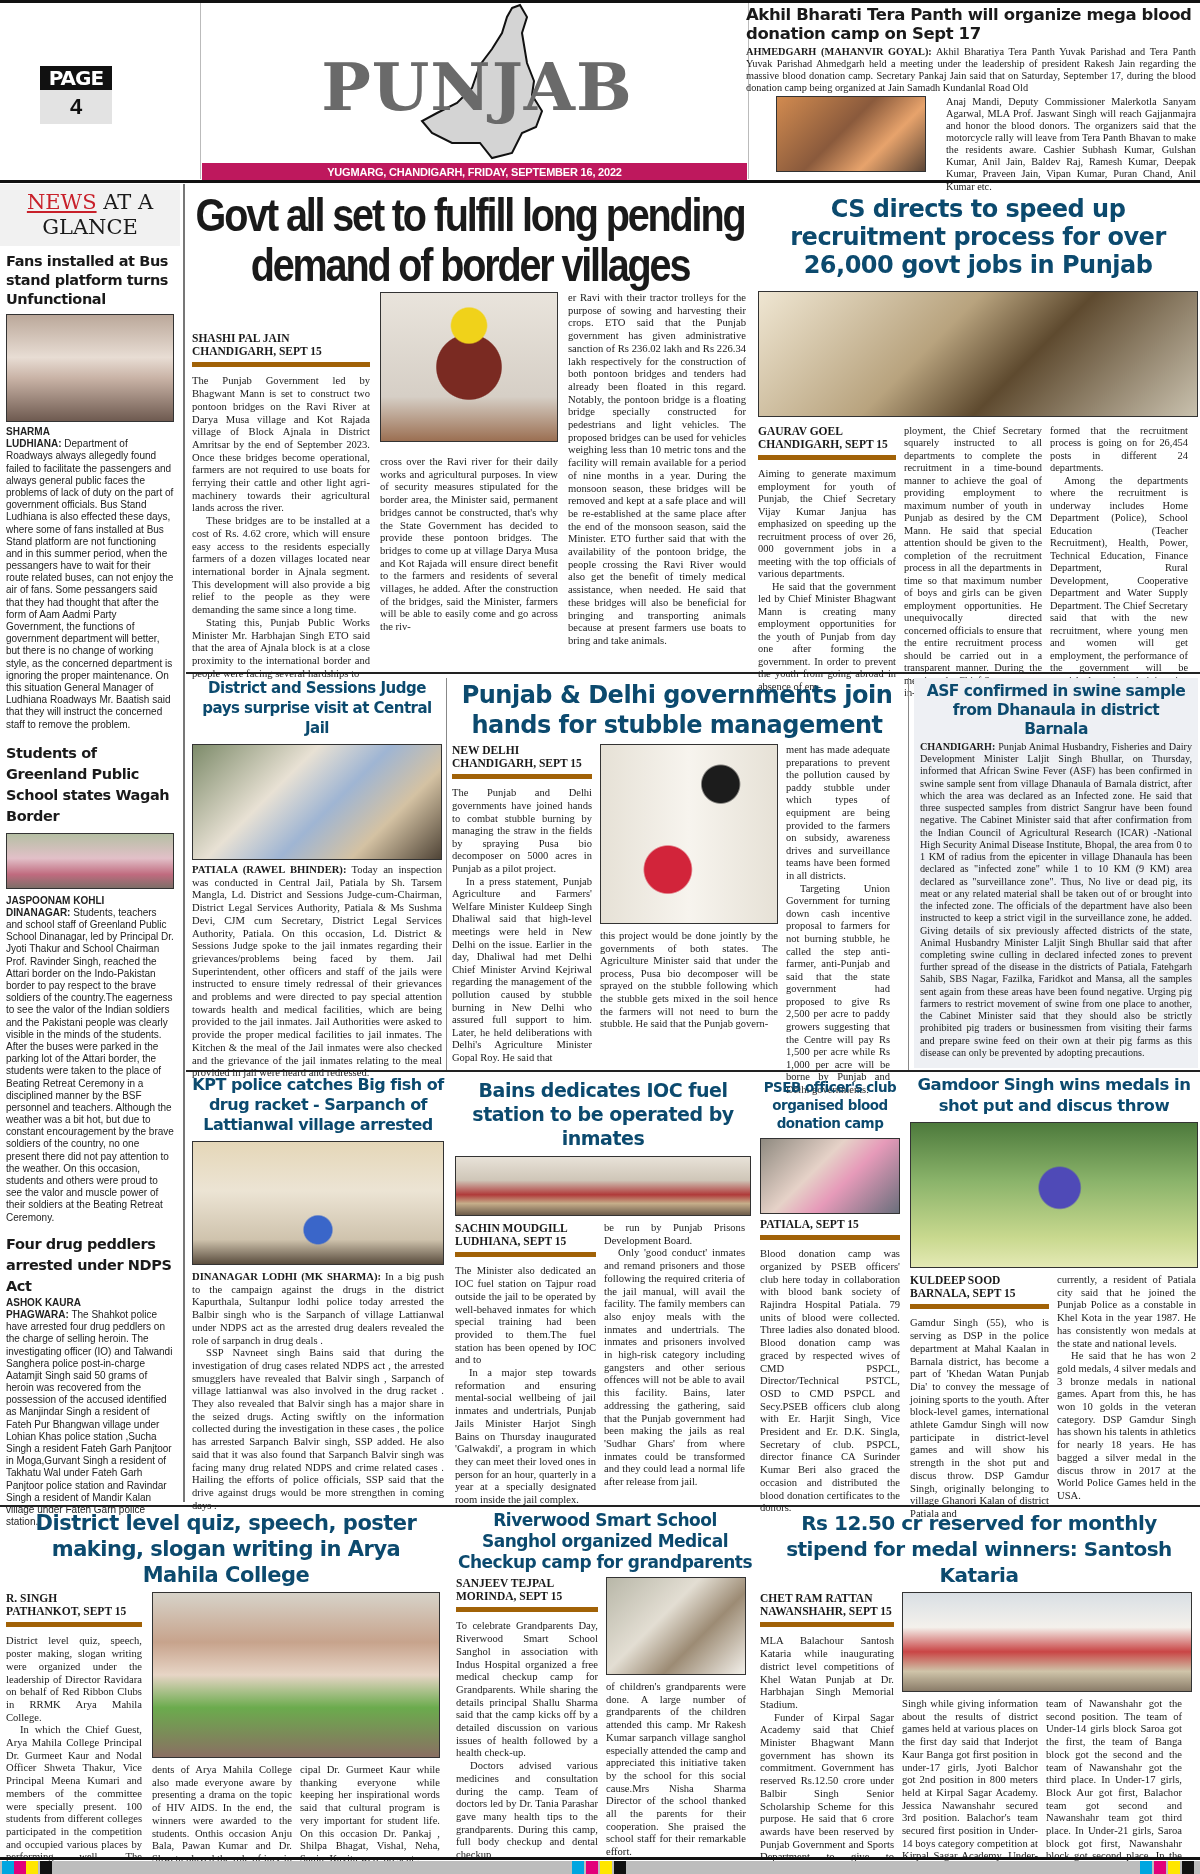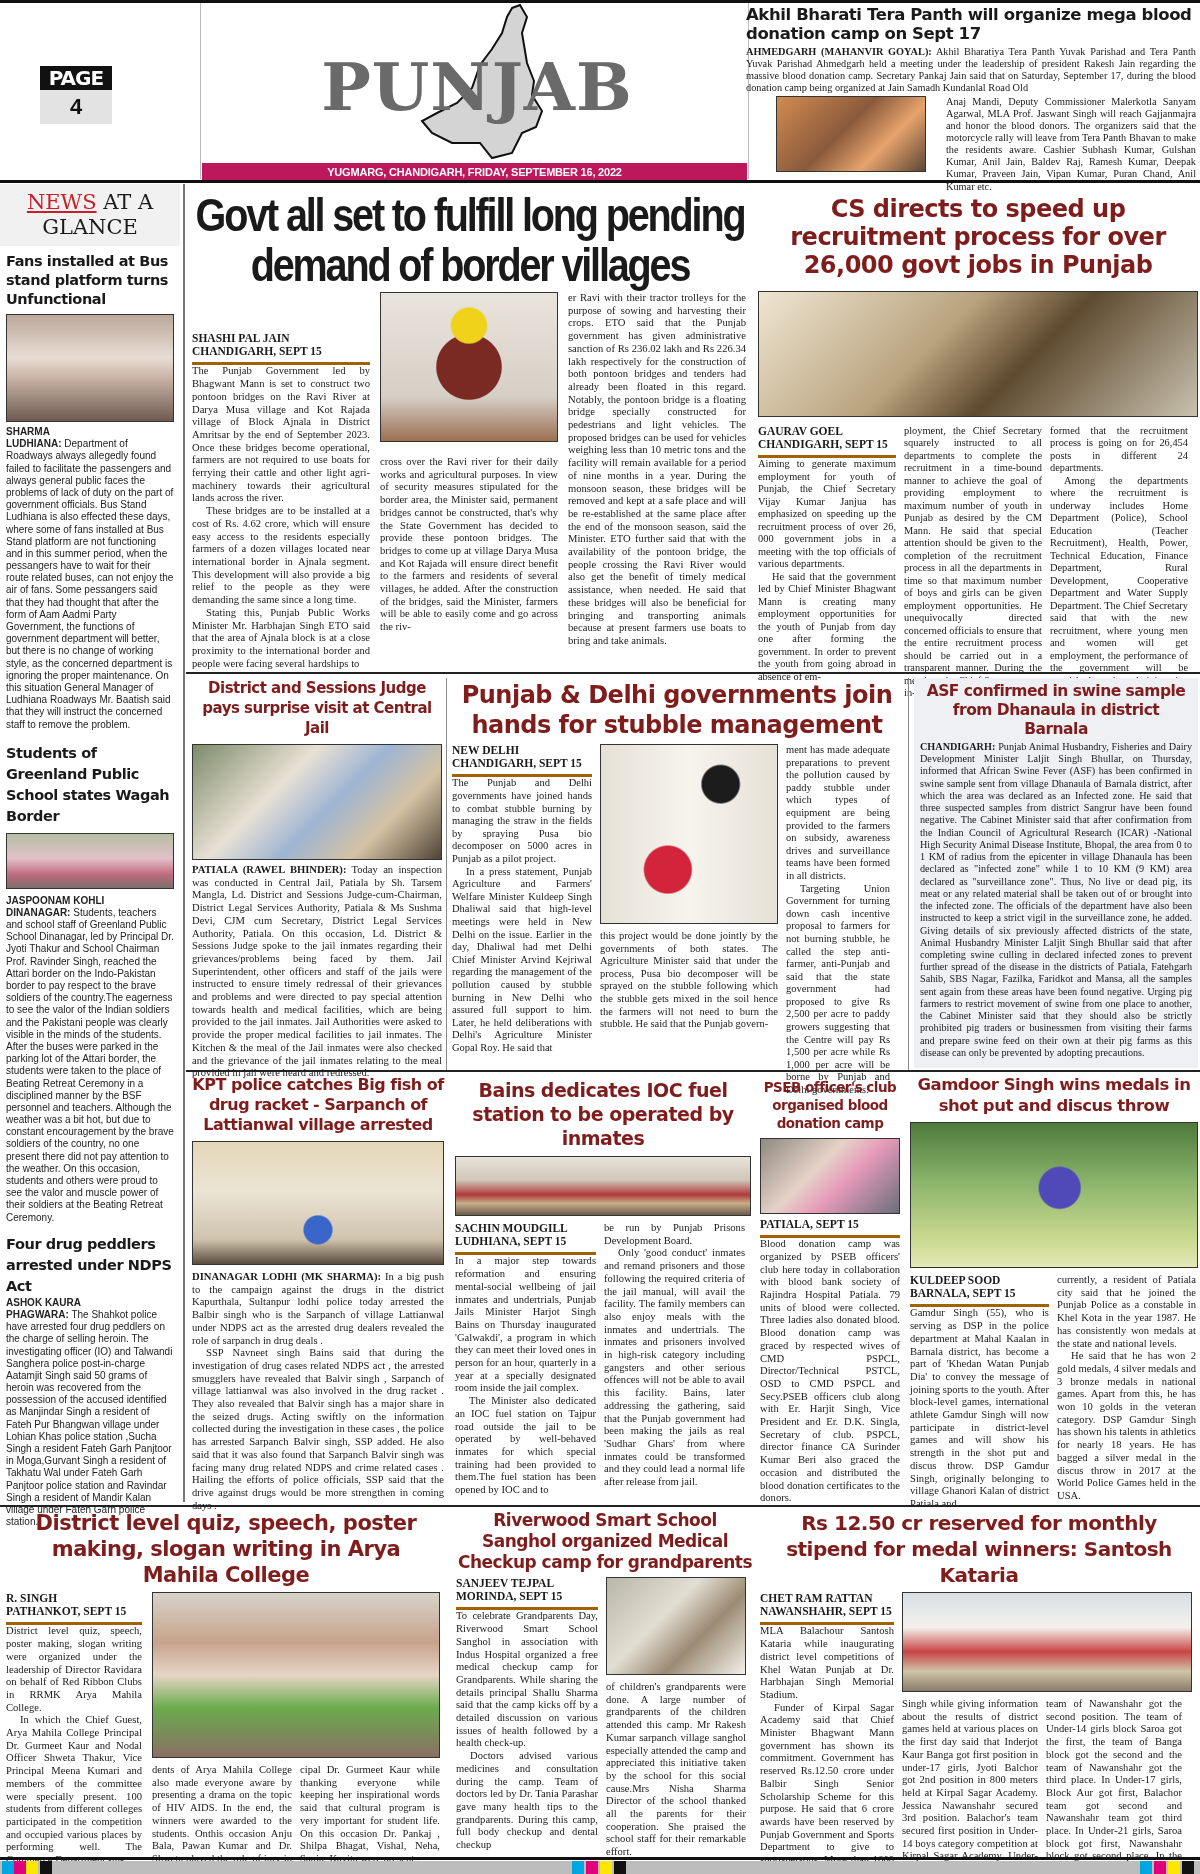--- a/index.html
+++ b/index.html
@@ -1,21 +1,21 @@
 <!DOCTYPE html>
 <html><head>
 <meta charset="utf-8">
 <style>
   * { box-sizing: border-box; margin: 0; padding: 0; }
   html, body { width: 1200px; height: 1874px; background: #fff; overflow: hidden; }
   body { font-family: "Liberation Serif", serif; color: #1a1a1a; position: relative; }
   .abs { position: absolute; }
   .sans { font-family: "DejaVu Sans", sans-serif; }
-  .hl { font-family: "DejaVu Sans", sans-serif; font-weight: bold; color: #7f1d1d; text-align: center; line-height: 1.12; letter-spacing: -0.5px; }
-  .byline { font-family: "Liberation Serif", serif; font-weight: bold; font-size: 11.5px; line-height: 1.15; text-transform: uppercase; border-bottom: 3px solid #a16207; padding-bottom: 4px; margin-bottom: 0; }
+  .hl { font-family: "DejaVu Sans", sans-serif; font-weight: bold; color: #0c4a6e; text-align: center; line-height: 1.12; letter-spacing: -0.5px; }
+  .byline { font-family: "Liberation Serif", serif; font-weight: bold; font-size: 11.5px; line-height: 1.15; text-transform: uppercase; border-bottom: 5px solid #a16207; padding-bottom: 4px; margin-bottom: 8px; }
   .body { font-size: 10.6px; line-height: 1.2; text-align: justify; hyphens: auto; }
   .body p { text-indent: 0; }
   .body p + p { text-indent: 14px; }
   .body b.lead { font-weight: bold; }
   .sbody { font-family: "Liberation Sans", sans-serif; font-size: 10px; line-height: 1.22; color: #222; }
   .photo { background: linear-gradient(135deg, #c9b8a6 0%, #8d7b6a 45%, #b7a48f 70%, #6f6255 100%); border: 1px solid #333; }
   .cols { display: flex; gap: 10px; }
   .vline { position: absolute; background: #333; width: 2px; }
   .hline { position: absolute; background: #111; height: 3px; }
 </style>
@@ -204,22 +204,22 @@
 <div class="abs" style="left:455px;top:1078px;width:296px;height:430px;">
   <div class="hl" style="font-size:19px;line-height:24px;">Bains dedicates IOC fuel station to be operated by inmates</div>
   <div class="photo" style="height:60px;margin:6px 0 6px;background:linear-gradient(180deg,#e8e2d8,#cfc6b8 40%,#b03a3a 65%,#c6ae8a 80%,#6d5c4b);"></div>
   <div class="cols" style="gap:8px;">
     <div style="width:141px;">
       <div class="byline">
         <div>SACHIN MOUDGILL</div>
         <div>LUDHIANA, SEPT 15</div>
       </div>
       <div class="body" style="font-size:10.6px;">
+        <p>The Minister also dedicated an IOC fuel station on Tajpur road outside the jail to be operated by well-behaved inmates for which special training had been provided to them.The fuel station has been opened by IOC and to</p>
         <p>In a major step towards reformation and ensuring mental-social wellbeing of jail inmates and undertrials, Punjab Jails Minister Harjot Singh Bains on Thursday inaugurated 'Galwakdi', a  program in which they can meet their loved ones in person for an hour, quarterly in a year at a specially designated room inside the jail complex.</p>
-        <p>The Minister also dedicated an IOC fuel station on Tajpur road outside the jail to be operated by well-behaved inmates for which special training had been provided to them.The fuel station has been opened by IOC and to</p>
       </div>
     </div>
     <div style="width:141px;">
       <div class="body" style="font-size:10.6px;">
         <p>be run by Punjab Prisons Development Board.</p>
         <p>Only 'good conduct' inmates and remand prisoners and those following the required criteria of the jail manual, will avail the facility. The family members can also enjoy meals with the inmates and undertrials.  The inmates and prisoners involved in high-risk category including gangsters and other serious offences will not be able to avail this facility.  Bains, later addressing the gathering, said that the Punjab government had been making the jails as real 'Sudhar Ghars' from where inmates could be transformed and they could lead a normal life after release from jail.</p>
       </div>
     </div>
   </div>
 </div>

